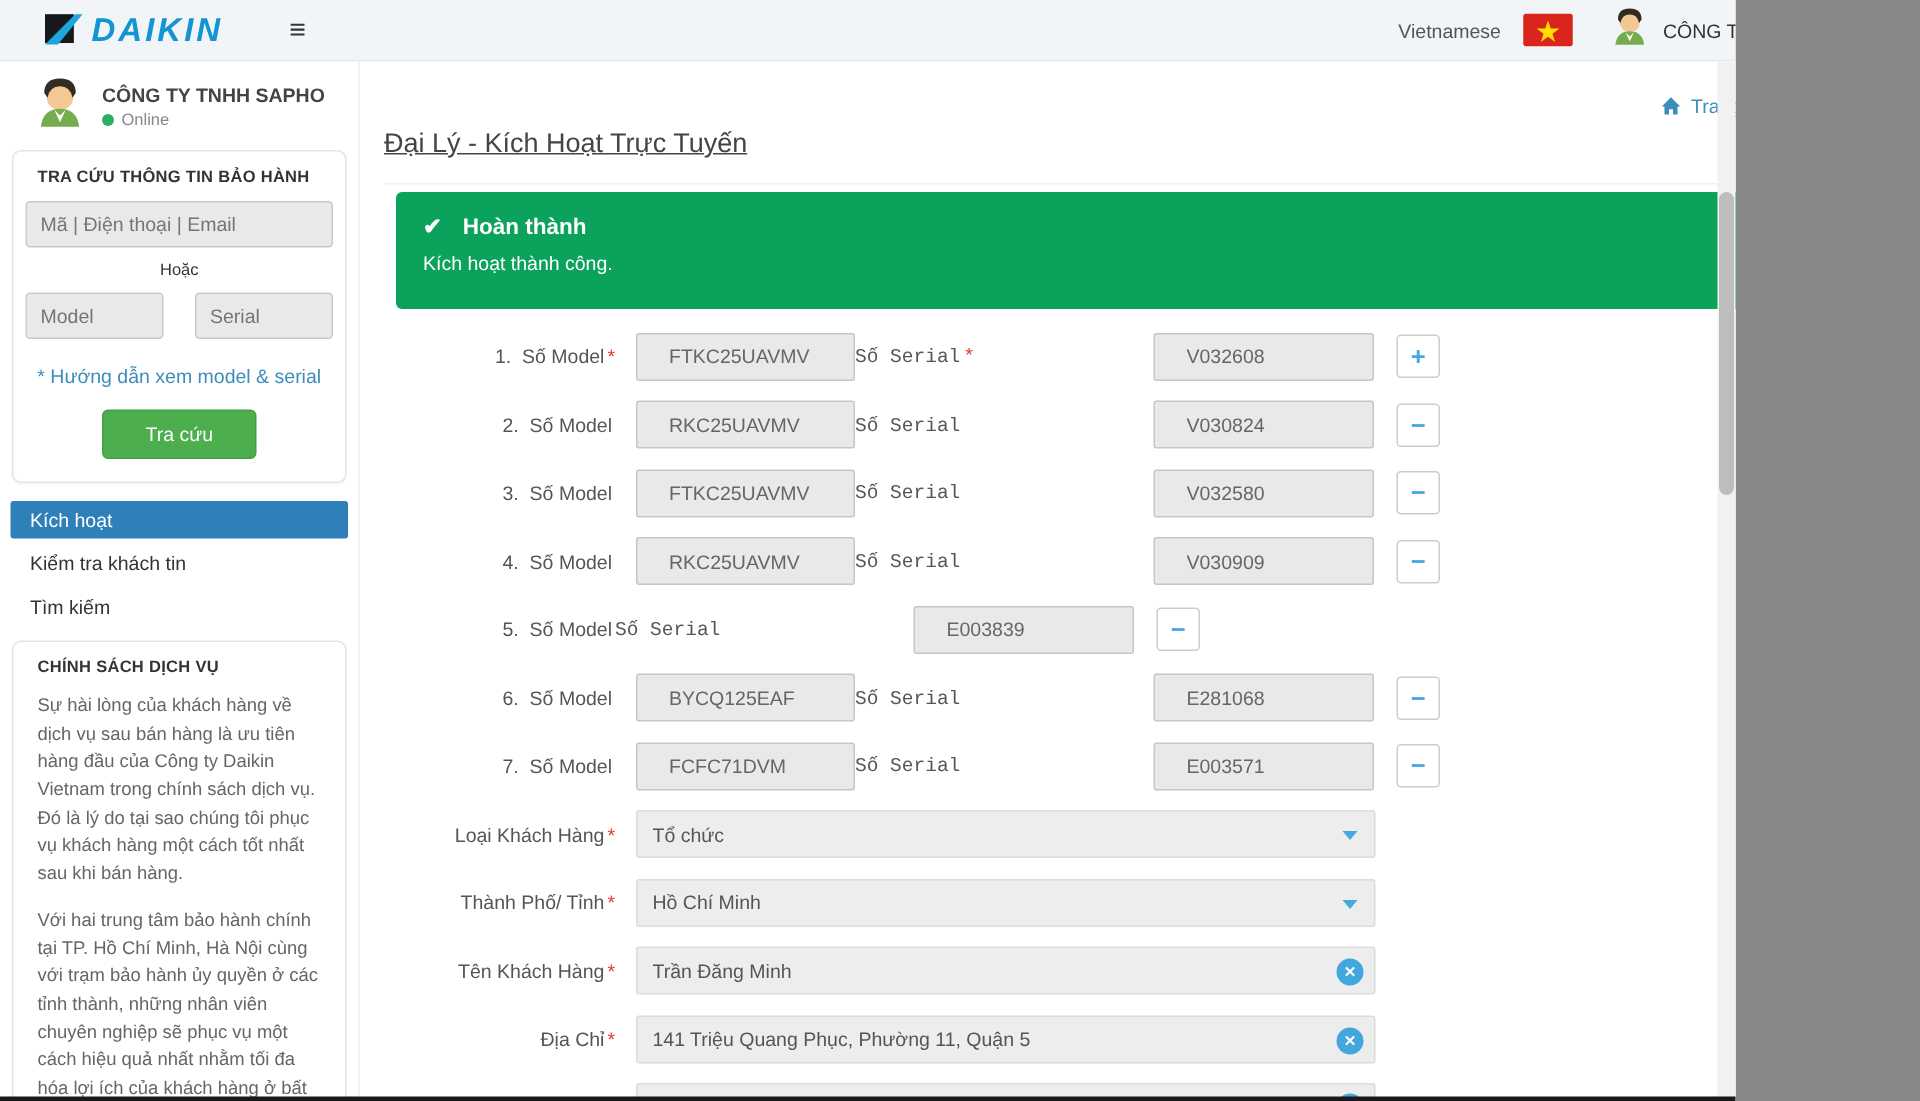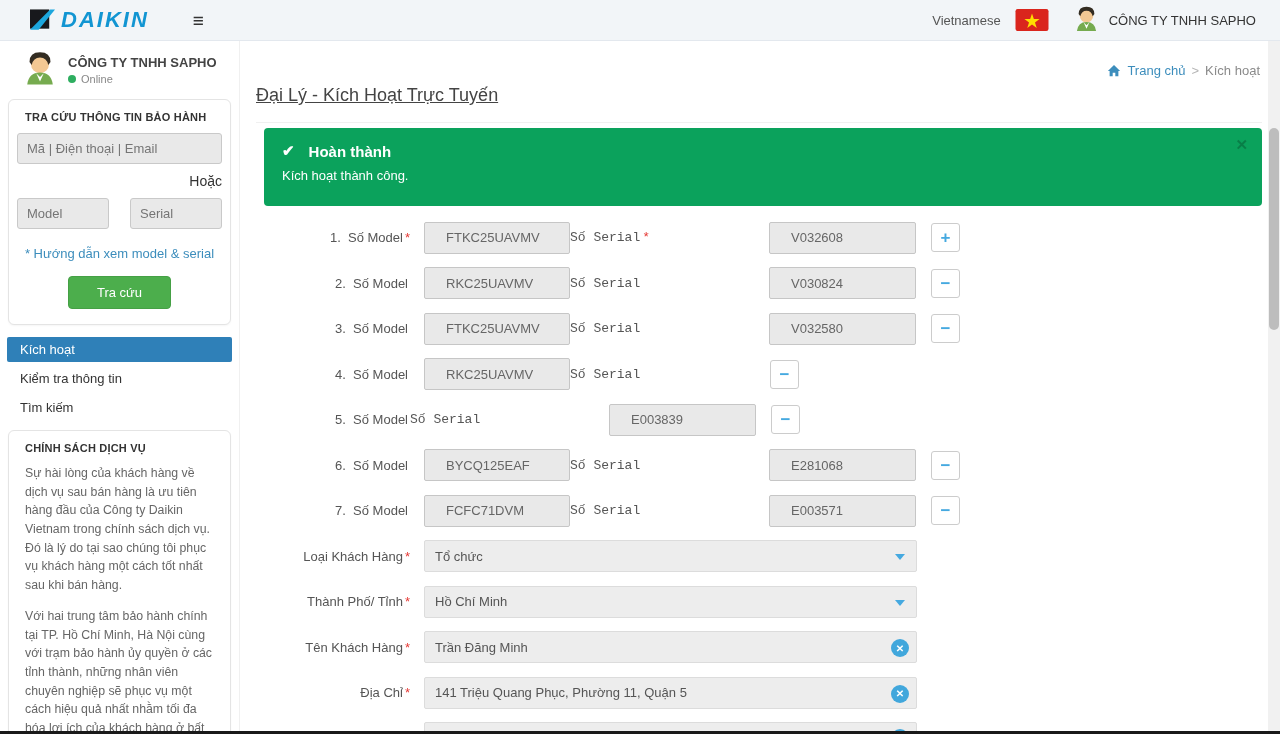--- a/index.html
+++ b/index.html
@@ -1,17 +1,17 @@
 <!DOCTYPE html>
 <html><head>
 <meta charset="utf-8">
 <style>
   * { margin:0; padding:0; box-sizing:border-box; }
   body { background:#888; font-family:"Liberation Sans", sans-serif; }
-  .canvas { position:relative; width:1280px; height:734px; overflow:hidden; background:#fff; font-family:"Liberation Sans", sans-serif; }
+  .canvas { position:relative; width:1157px; height:734px; overflow:hidden; background:#fff; font-family:"Liberation Sans", sans-serif; }
 
   
   .topbar { position:absolute; top:0; left:0; width:1280px; height:41px; background:#f2f5f8;
             border-bottom:1px solid #e3e8ee; display:flex; align-items:center; }
   .brand { display:flex; align-items:center; gap:6px; margin-left:30px; cursor:pointer; }
   .brandtext { font-style:italic; font-weight:bold; font-size:22px; color:#1295d2; letter-spacing:2px; }
   .hamburger { margin-left:44px; font-size:19px; color:#333; cursor:pointer; line-height:1; }
   .top-right { margin-left:auto; margin-right:24px; display:flex; align-items:center; }
   .lang { font-size:13px; color:#555; margin-right:14px; cursor:pointer; }
   .flag { width:34px; height:22px; display:block; }
@@ -24,21 +24,21 @@
   .user-name { font-size:13px; font-weight:bold; color:#444; }
   .online-row { display:flex; align-items:center; gap:5px; margin-top:3px; }
   .dot { width:8px; height:8px; border-radius:50%; background:#2eae60; }
   .online-txt { font-size:11px; color:#888; }
   .card { margin:2px 8px 12px; border:1px solid #e4e4e4; border-radius:6px; background:#fff;
           padding:11px 8px 15px; box-shadow:0 1px 2px rgba(0,0,0,.04); }
   .card-title { font-size:11px; font-weight:bold; color:#333; margin:0 0 10px 8px; letter-spacing:.2px; }
   .inp-side { width:100%; height:31px; background:#e9e9e9; border:1px solid #c9c9c9; border-radius:3px;
               padding:0 9px; font-size:13px; color:#555; font-family:inherit; }
   .inp-side::placeholder { color:#757575; opacity:1; }
-  .or { text-align:right; font-size:14px; color:#333; margin:9px 0; }
+  .or { text-align:center; font-size:11px; color:#333; margin:9px 0; }
   .two { display:flex; gap:21px; }
   .guide { display:block; text-align:center; color:#3c8dbc; font-size:13px; margin:17px 0 15px;
            text-decoration:none; cursor:pointer; }
   .btn-green { display:block; margin:0 auto; background:#4cae4c; color:#fff; border:1px solid #45a045;
                border-radius:4px; font-size:13px; padding:8px 28px; cursor:pointer; font-family:inherit; }
   .side-menu { margin:2px 7px 10px; }
   .menu-item { font-size:13px; color:#333; padding:5px 13px; margin-bottom:4px; border-radius:2px; cursor:pointer; }
   .menu-item.active { background:#2f80b8; color:#fff; }
   .policy-card p { font-size:12.3px; color:#666; line-height:1.52; margin:0 8px 12px; }
 
@@ -152,21 +152,21 @@
       <a class="guide">* Hướng dẫn xem model &amp; serial</a>
       <button class="btn-green">Tra cứu</button>
     </section>
 
     <nav class="side-menu">
   <div class="menu-item active">
     <span>Kích hoạt</span>
   </div>
 
   <div class="menu-item">
-    <span>Kiểm tra thông tin</span>
+    <span>Kiểm tra khách tin</span>
   </div>
 
   <div class="menu-item">
     <span>Tìm kiếm</span>
   </div>
 </nav>
 
     <section class="card policy-card">
       <h3 class="card-title">CHÍNH SÁCH DỊCH VỤ</h3>
       <p>Sự hài lòng của khách hàng về dịch vụ sau bán hàng là ưu tiên hàng đầu của Công ty Daikin Vietnam trong chính sách dịch vụ. Đó là lý do tại sao chúng tôi phục vụ khách hàng một cách tốt nhất sau khi bán hàng.</p>
@@ -236,20 +236,21 @@
   </div>
 
   <div class="frow">
     <div class="lbl1">
       <span>4.</span>&nbsp;&nbsp;<span>Số Model</span><span class="req"></span>
     </div>
     <input class="inp inp-model" type="text" readonly="" value="RKC25UAVMV" style="">
     <div class="lbl2">
       <span>Số Serial</span><span class="req"></span>
     </div>
+    <input class="inp inp-serial" type="text" readonly="" value="V030909" style="">
     <button class="act-btn">−</button>
   </div>
 
   <div class="frow">
     <div class="lbl1">
       <span>5.</span>&nbsp;&nbsp;<span>Số Model</span><span class="req"></span>
     </div>
     <div class="lbl2">
       <span>Số Serial</span><span class="req"></span>
     </div>

